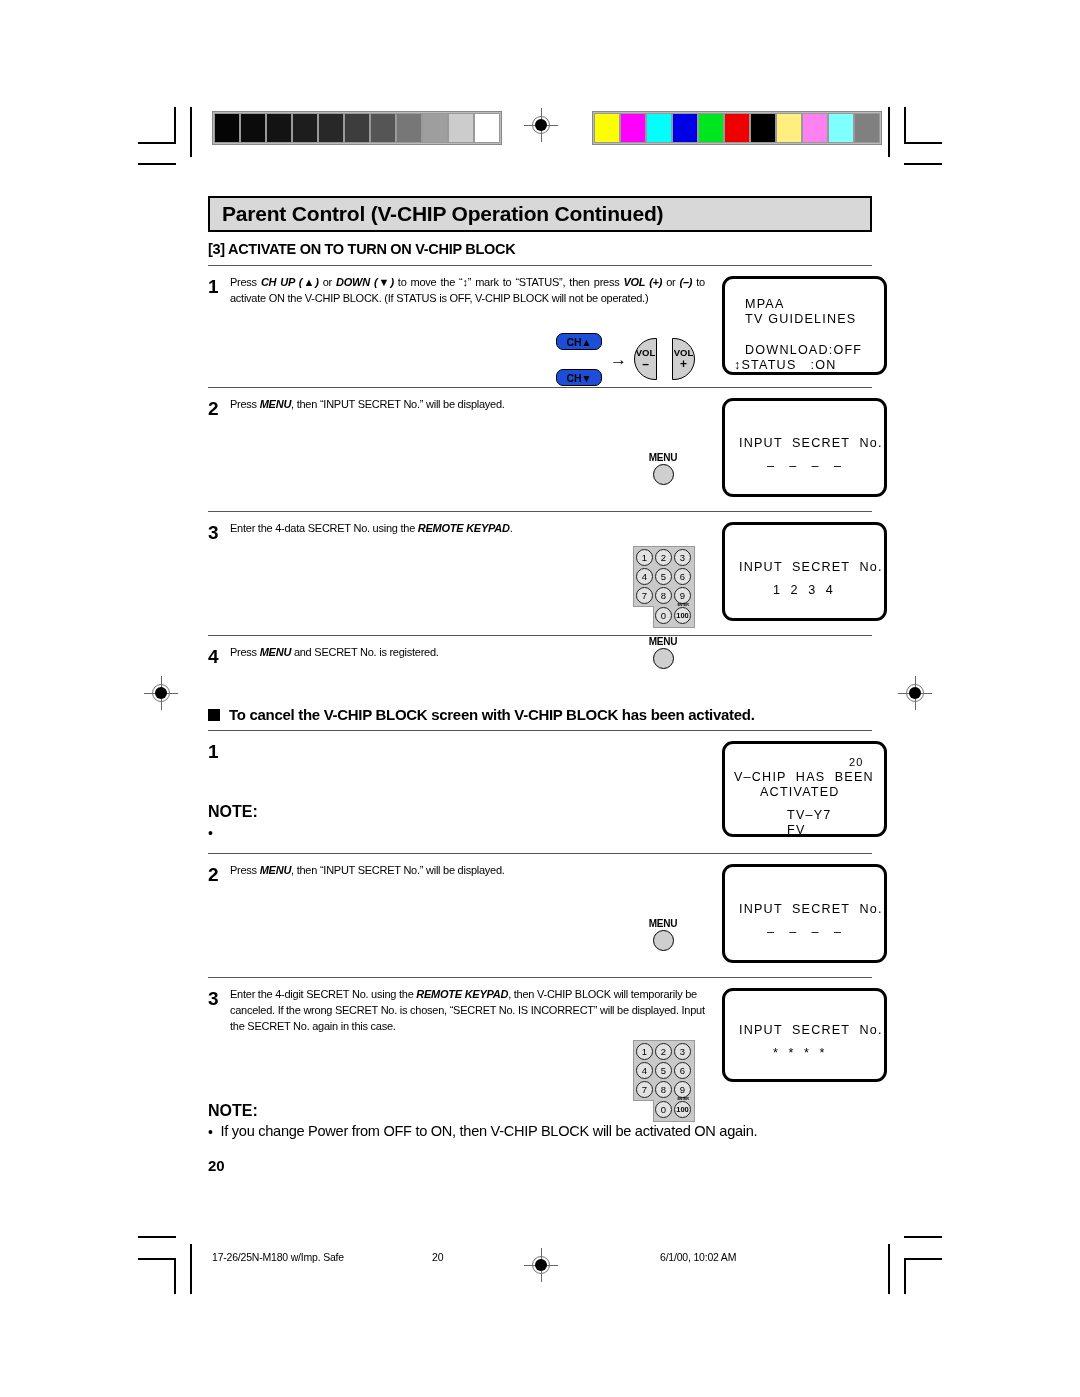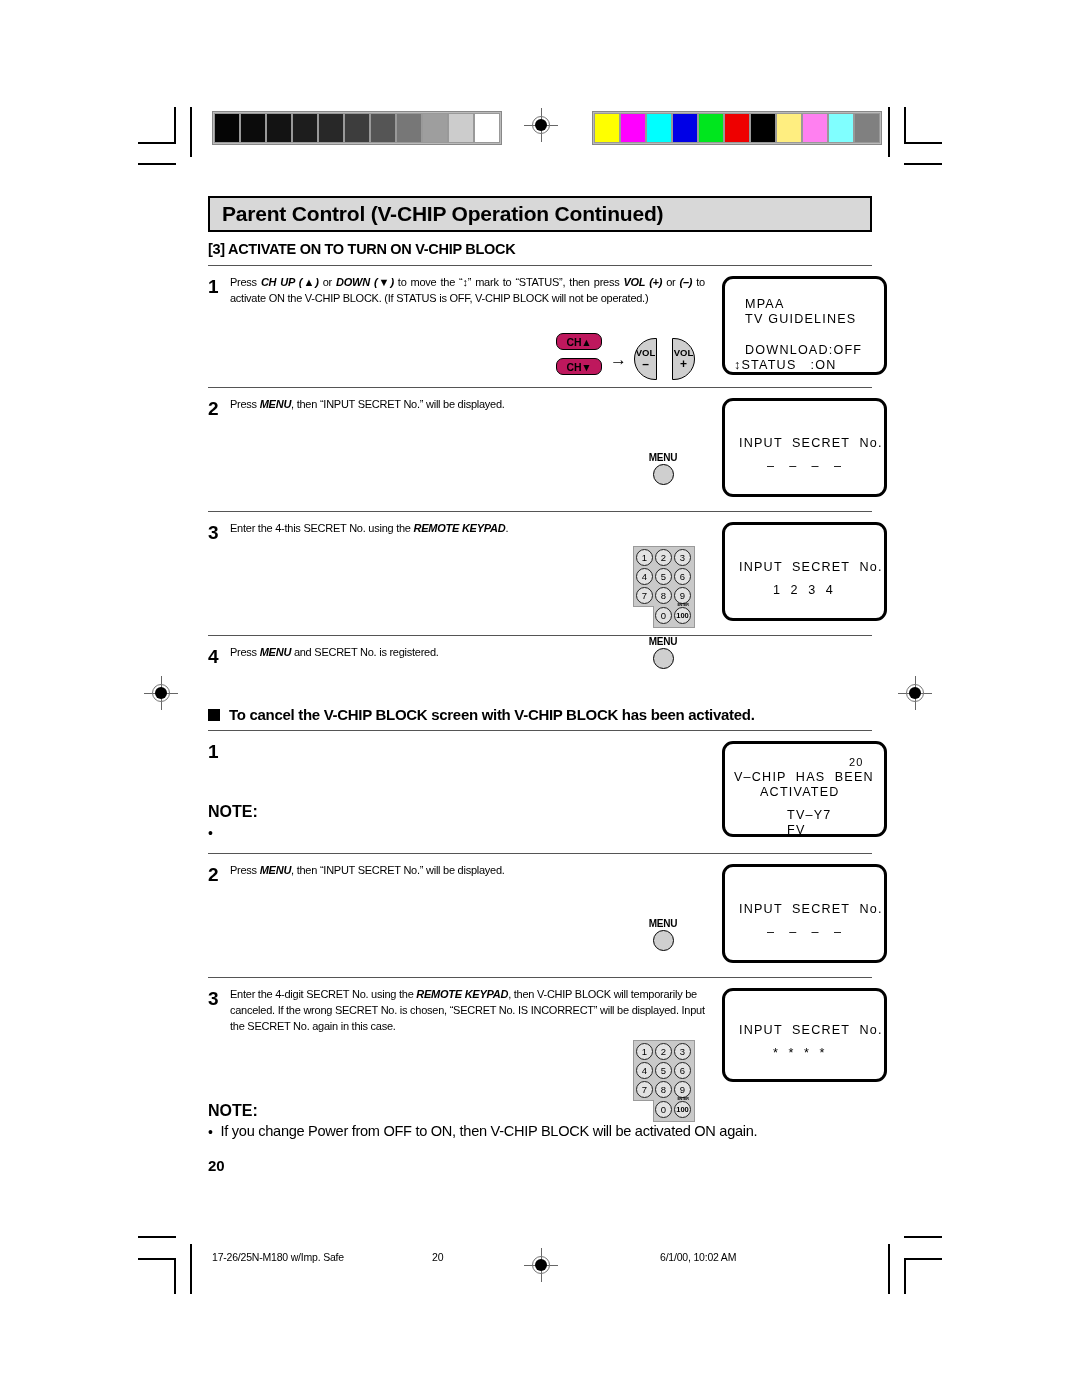--- a/index.html
+++ b/index.html
@@ -124,28 +124,28 @@
     font-size: 12.6px;
     letter-spacing: 1.2px;
     overflow: hidden;
   }
   .tv .osd { position: absolute; white-space: pre; }
 
   
   .ch-pad { position: absolute; }
   .ch-btn {
     width: 46px; height: 17px;
-    background: #be185d;
+    background: #1d4ed8;
     border: 1.4px solid #000;
     border-radius: 7px;
     font-size: 10.5px; font-weight: bold;
     display: flex; align-items: center; justify-content: center;
     letter-spacing: -0.2px;
   }
-  .ch-btn + .ch-btn { margin-top: 8px; }
+  .ch-btn + .ch-btn { margin-top: 19px; }
 
   .arrow-right {
     position: absolute;
     font-size: 17px;
     line-height: 1;
   }
 
   .vol-btn {
     position: absolute;
     width: 23px; height: 42px;
@@ -338,21 +338,21 @@
         <div class="osd" style="left:42px; top:58px;">–   –   –   –</div>
       </div>
     </div>
   </div>
 
   <div class="rule" style="margin-top:11px;"></div>
 
   <div class="step" style="min-height:112px;">
     <div class="step-num">3</div>
     <div class="step-body">
-      <div class="step-text" style="width:475px;" id="step3-text"><span>Enter the 4-</span><span>this</span><span> SECRET No. using the </span><span class="bi">REMOTE KEYPAD</span><span>.</span></div>
+      <div class="step-text" style="width:475px;" id="step3-text"><span>Enter the 4-</span><span>data</span><span> SECRET No. using the </span><span class="bi">REMOTE KEYPAD</span><span>.</span></div>
 
       <div class="keypad" style="left:403px; top:25px;">
         <div class="plate"></div>
         <div class="notch"></div>
         <div class="key" style="left:3px; top:3px;">1</div>
         <div class="key" style="left:22px; top:3px;">2</div>
         <div class="key" style="left:41px; top:3px;">3</div>
         <div class="key" style="left:3px; top:22px;">4</div>
         <div class="key" style="left:22px; top:22px;">5</div>
         <div class="key" style="left:41px; top:22px;">6</div>

